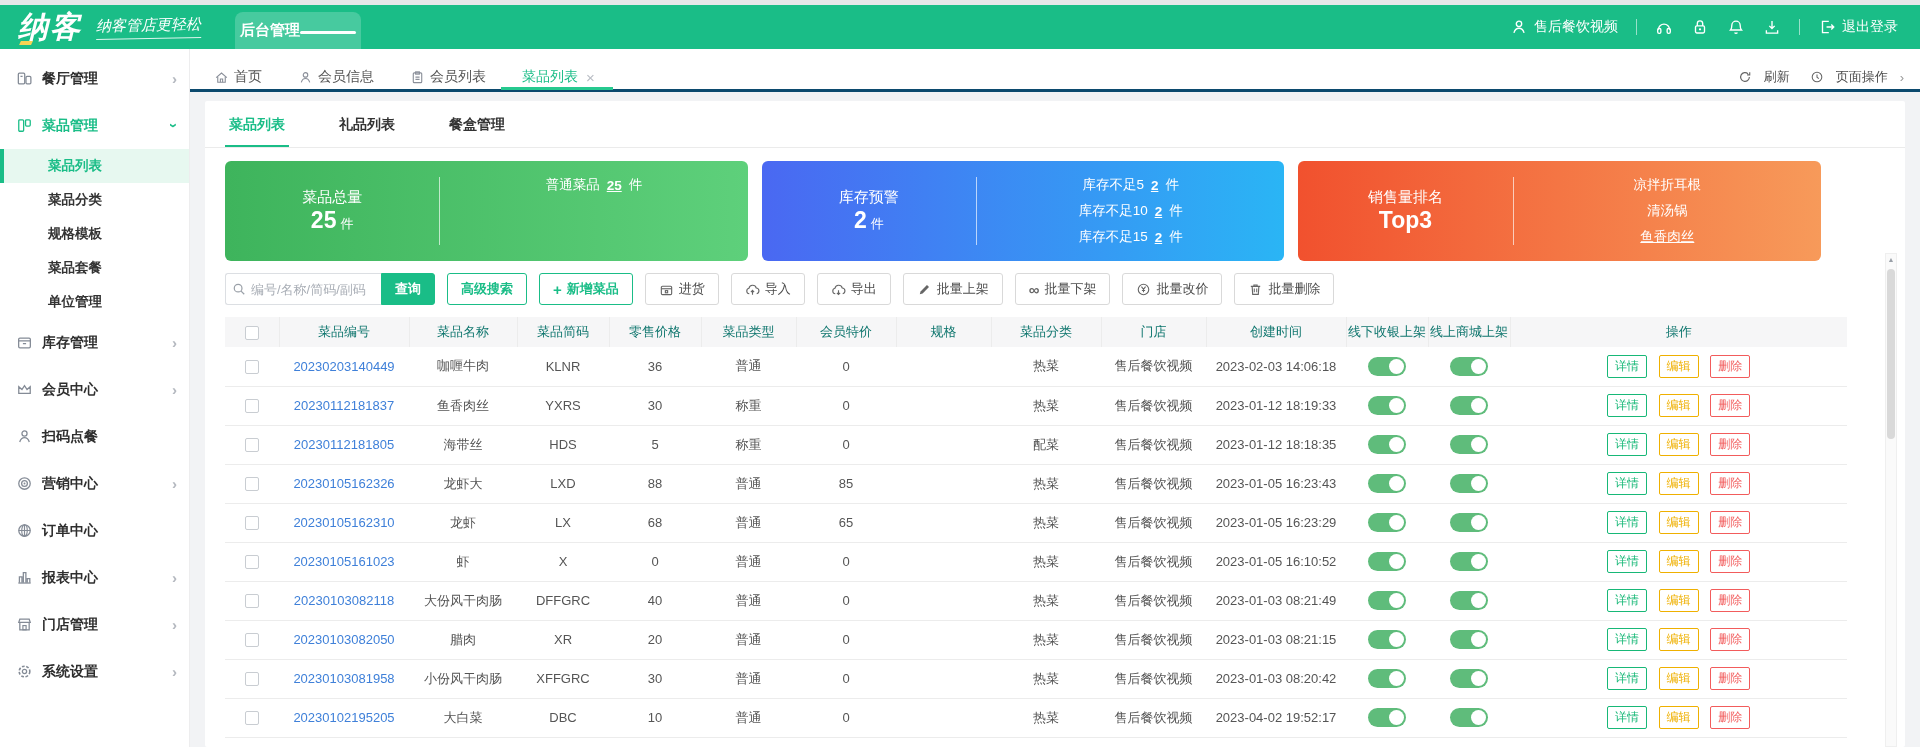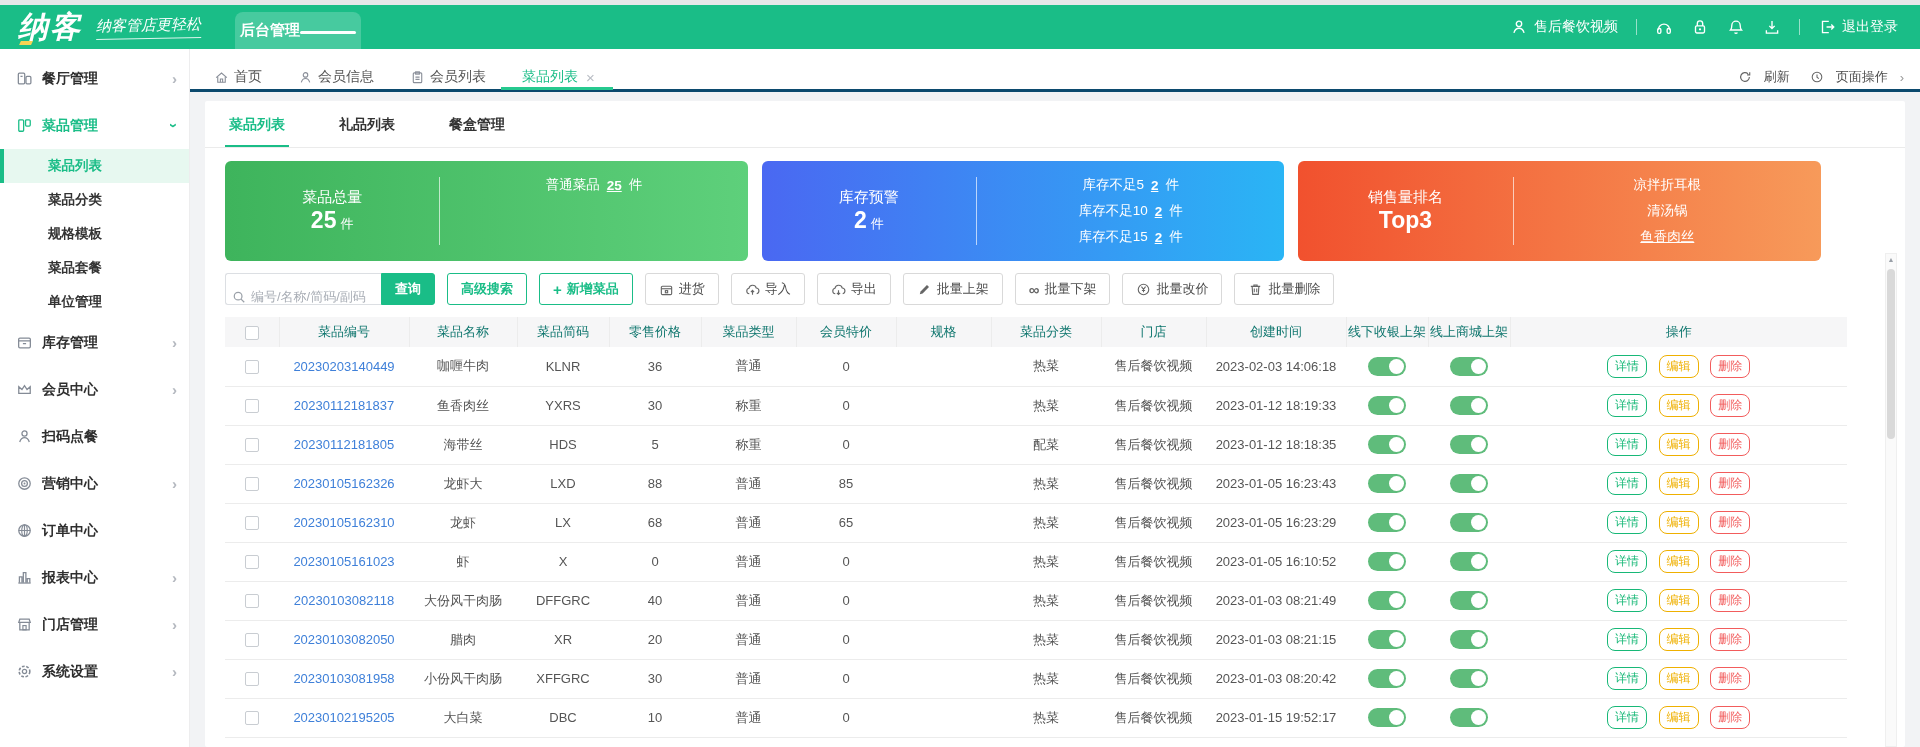--- a/index.html
+++ b/index.html
@@ -80,21 +80,21 @@
   .card-right .row { display:flex; align-items:center; }
   .card-right .num { font-weight:bold; text-decoration:underline; margin:0 7px; cursor:pointer; }
   .card-right .link-last { text-decoration:underline; cursor:pointer; }
   .card.green  { background:linear-gradient(90deg,#3eb45c,#5ed07b); }
   .card.blue   { background:linear-gradient(90deg,#4a68f2,#2ab5f5); }
   .card.orange { background:linear-gradient(90deg,#f1512e,#f79a5a); }
 
   
   .toolbar { display:flex; align-items:center; gap:12px; margin:2px 0 12px; }
   .search-group { display:flex; height:32px; }
-  .search-box { width:156px; height:32px; border:1px solid #dcdfe3; border-right:none; border-radius:3px 0 0 3px; display:flex; align-items:flex-end; padding:0 6px; background:#fff; }
+  .search-box { width:156px; height:32px; border:1px solid #dcdfe3; border-right:none; border-radius:3px 0 0 3px; display:flex; align-items:center; padding:0 6px; background:#fff; }
   .search-box input { border:none; outline:none; width:118px; font-size:13px; color:#333; font-family:inherit; }
   .search-box input::placeholder { color:#a8adb5; }
   .search-box .ticon { width:14px; height:14px; color:#9aa0a8; margin-right:5px; flex:none; }
   .btn { height:32px; display:inline-flex; align-items:center; gap:5px; padding:0 13px; font-size:13px; border-radius:3px; cursor:pointer; background:#fff; border:1px solid #d9d9d9; color:#4d4d4d; font-family:inherit; }
   .btn .ticon { width:15px; height:15px; color:#666; }
   .btn.primary { background:#1abd87; border-color:#1abd87; color:#fff; border-radius:0 3px 3px 0; font-weight:bold; }
   .btn.green-outline { border-color:#1abd87; color:#1abd87; font-weight:bold; }
   .btn .plus { font-weight:bold; font-size:15px; }
   .btn .inf { font-size:15px; font-weight:bold; color:#666; line-height:1; }
 
@@ -104,21 +104,21 @@
   col.c-price{width:92px} col.c-type{width:95px} col.c-mp{width:100px} col.c-spec{width:95px}
   col.c-cat{width:110px} col.c-store{width:105px} col.c-created{width:140px}
   col.c-t1{width:82px} col.c-t2{width:82px} col.c-ops{width:337px}
   thead th { background:#f6f6f7; height:30px; font-size:13px; font-weight:normal; color:#0f766e; text-align:center; border-right:1px solid #ececec; }
   thead th:last-child { border-right:none; }
   tbody td { height:39px; border-bottom:1px solid #ececec; text-align:center; font-size:13px; color:#555; overflow:hidden; white-space:nowrap; }
   td.id-cell { color:#3f80d9; cursor:pointer; }
   .cb { display:inline-block; width:14px; height:14px; border:1px solid #c9cdd2; border-radius:2px; background:#fff; vertical-align:middle; cursor:pointer; }
   .switch { display:inline-block; width:38px; height:19px; border-radius:10px; background:#5fbc7b; position:relative; cursor:pointer; vertical-align:middle; }
   .switch .knob { position:absolute; right:2px; top:2px; width:15px; height:15px; border-radius:50%; background:#fff; }
-  .mini { display:inline-block; padding:2px 7px; font-size:12px; border-radius:8px; background:#fff; cursor:pointer; margin:0 4px; border:1px solid; font-family:inherit; }
+  .mini { display:inline-block; padding:2px 7px; font-size:12px; border-radius:2px; background:#fff; cursor:pointer; margin:0 4px; border:1px solid; font-family:inherit; }
   .mini.detail { color:#17b877; border-color:#17b877; }
   .mini.edit   { color:#efb000; border-color:#efb000; }
   .mini.del    { color:#f25c5c; border-color:#f25c5c; }
 
   
   .vscroll { position:absolute; right:8px; top:152px; bottom:0; width:12px; background:#fafafa; border:1px solid #efefef; display:flex; flex-direction:column; align-items:center; }
   .vscroll .arrow { font-size:7px; color:#9aa0a8; margin-top:2px; }
   .vscroll .thumb { width:8px; height:170px; background:#d9d9d9; border-radius:4px; margin-top:6px; cursor:pointer; }
 </style>
 </head>
@@ -764,21 +764,21 @@
     <td><span class="cb"></span></td>
     <td class="id-cell">20230102195205</td>
     <td>大白菜</td>
     <td>DBC</td>
     <td>10</td>
     <td>普通</td>
     <td>0</td>
     <td></td>
     <td>热菜</td>
     <td>售后餐饮视频</td>
-    <td>2023-01-15 19:52:17</td>
+    <td>2023-04-02 19:52:17</td>
     <td><span class="switch"><span class="knob"></span></span></td>
     <td><span class="switch"><span class="knob"></span></span></td>
     <td>
       <button class="mini detail">详情</button>
       <button class="mini edit">编辑</button>
       <button class="mini del">删除</button>
     </td>
   </tr>
 </tbody>
           </table>

